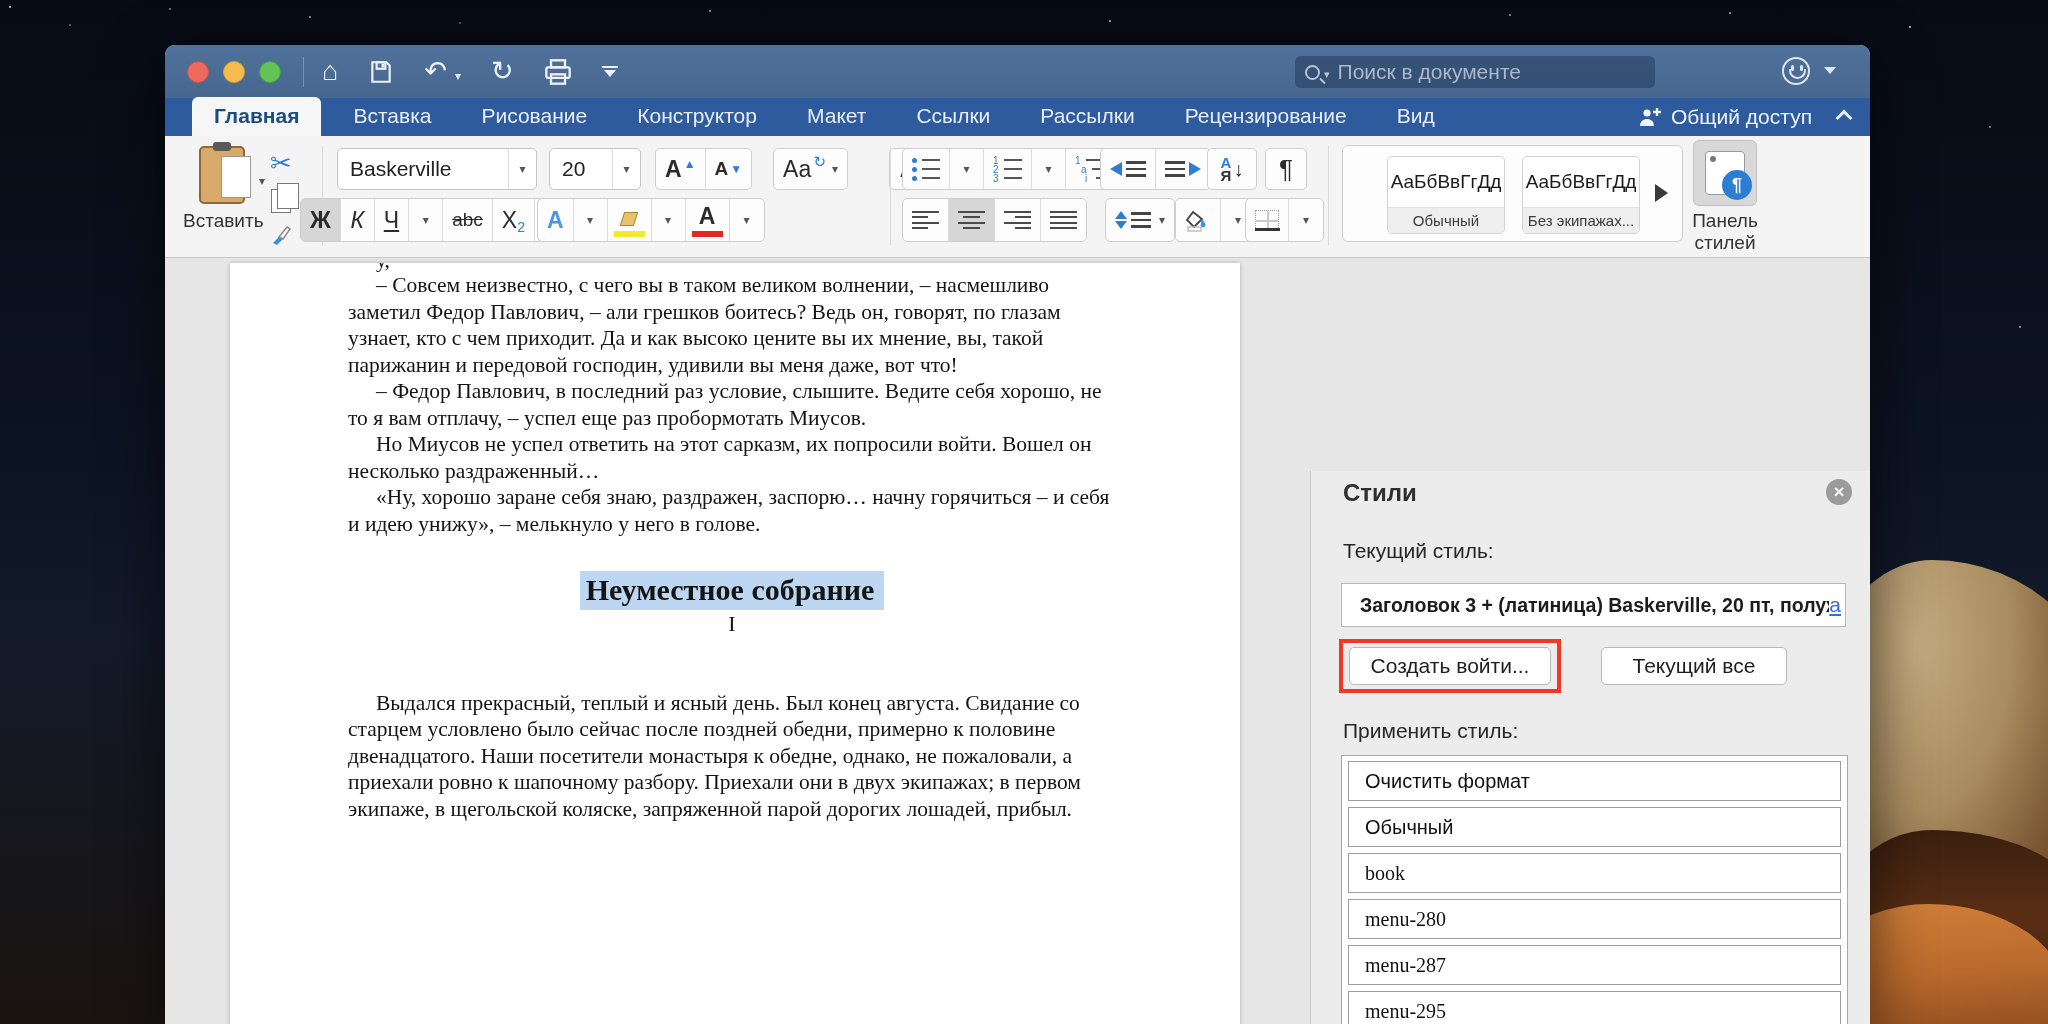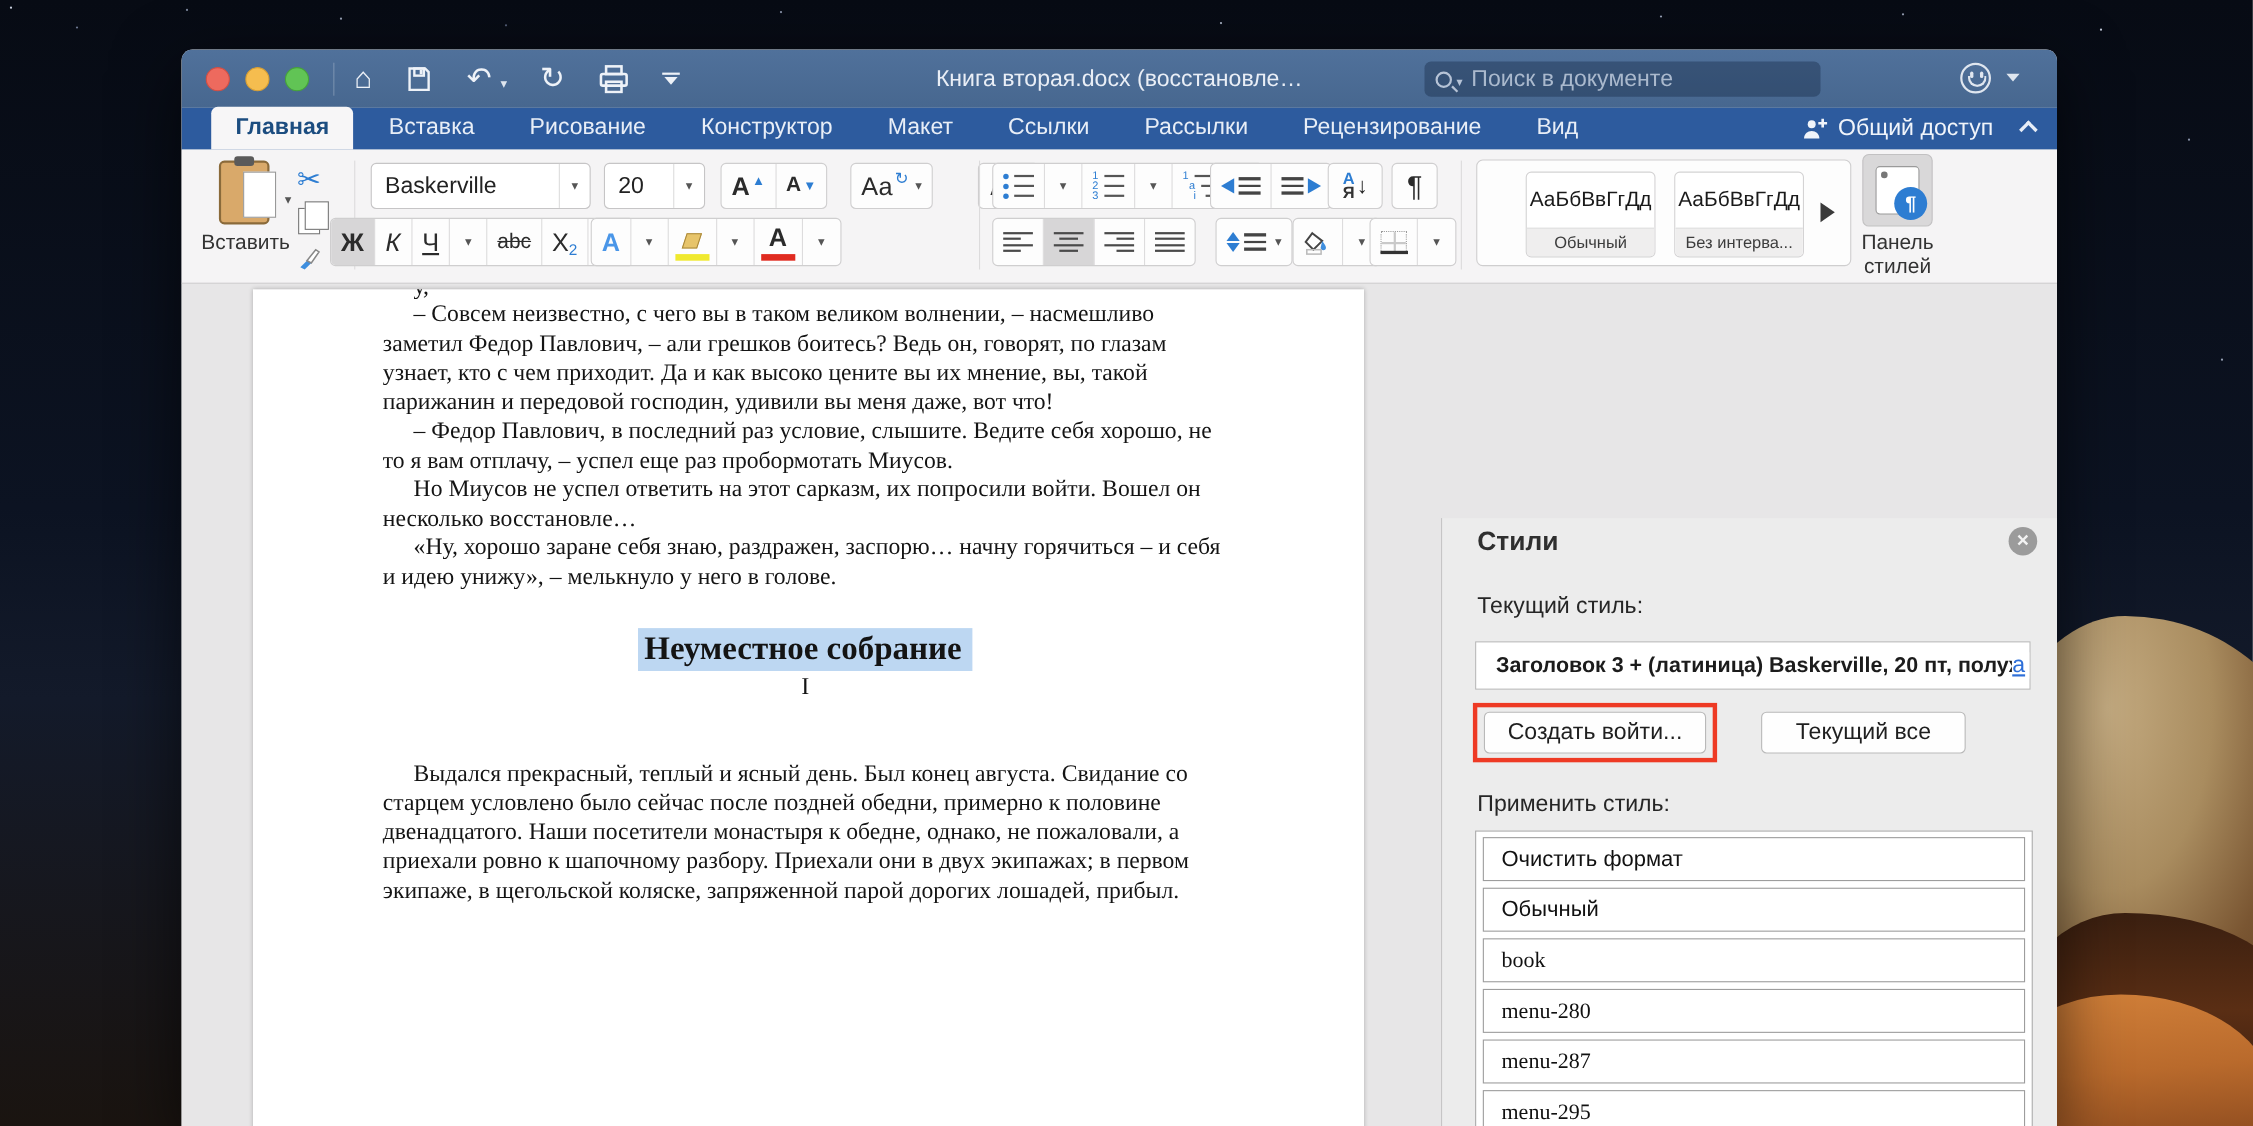--- a/index.html
+++ b/index.html
@@ -195,21 +195,20 @@
       <svg width="28" height="26" viewBox="0 0 24 22">
           <rect x="6" y="1" width="12" height="6" fill="none" stroke="#eef2f8" stroke-width="2"></rect>
           <rect x="2" y="7" width="20" height="9" rx="1.5" fill="none" stroke="#eef2f8" stroke-width="2"></rect>
           <rect x="6" y="13" width="12" height="8" fill="none" stroke="#eef2f8" stroke-width="2"></rect>
         </svg>
       <span class="customize">
           <span class="bar"></span>
           <span class="tri"></span>
         </span>
     </div>
-    <div class="win-title">Книга вторая.docx (восстановле…</div>
     <div class="search-box">
       <span class="mag"></span>
       <span class="search-caret">▾</span>
       <input placeholder="Поиск в документе" style="">
     </div>
     <span class="smiley"></span>
     <span class="smiley-caret"></span>
   </div>
 
   <div class="tabrow">
@@ -499,42 +498,42 @@
     </div>
     <div class="vsep" style="left:1163px"></div>
 
     <div class="gallery-box">
       <div class="style-card" style="left:44px">
         <div class="prev">АаБбВвГгДд</div>
         <div class="lbl">Обычный</div>
       </div>
       <div class="style-card" style="left:179px">
         <div class="prev">АаБбВвГгДд</div>
-        <div class="lbl">Без интерва...</div>
+        <div class="lbl">Без экипажах...</div>
       </div>
       <span class="gal-arrow"></span>
     </div>
     <div class="stylespane-btn">
       <span class="winicon">
           <span class="pq">¶</span>
         </span>
     </div>
     <div class="stylespane-lbl">Панель стилей</div>
   </div>
 
   <div class="content">
 
     <div class="page">
       <div class="page-text">
         <div class="clipped">
             <span>у,</span>
           </div>
         <p class="para">– Совсем неизвестно, с чего вы в таком великом волнении, – насмешливо заметил Федор Павлович, – али грешков боитесь? Ведь он, говорят, по глазам узнает, кто с чем приходит. Да и как высоко цените вы их мнение, вы, такой парижанин и передовой господин, удивили вы меня даже, вот что!</p>
         <p class="para">– Федор Павлович, в последний раз условие, слышите. Ведите себя хорошо, не то я вам отплачу, – успел еще раз пробормотать Миусов.</p>
-        <p class="para">Но Миусов не успел ответить на этот сарказм, их попросили войти. Вошел он несколько восстановле…</p>
+        <p class="para">Но Миусов не успел ответить на этот сарказм, их попросили войти. Вошел он несколько раздраженный…</p>
         <p class="para">«Ну, хорошо заране себя знаю, раздражен, заспорю… начну горячиться – и себя и идею унижу», – мелькнуло у него в голове.</p>
         <p class="doc-center doc-h"><span class="sel">Неуместное собрание</span></p>
         <p class="doc-center doc-num">I</p>
         <p class="para last">Выдался прекрасный, теплый и ясный день. Был конец августа. Свидание со старцем условлено было сейчас после поздней обедни, примерно к половине двенадцатого. Наши посетители монастыря к обедне, однако, не пожаловали, а приехали ровно к шапочному разбору. Приехали они в двух экипажах; в первом экипаже, в щегольской коляске, запряженной парой дорогих лошадей, прибыл.</p>
       </div>
     </div>
 
     <div class="panel">
       <div class="panel-title">Стили</div>
       <div class="panel-close">×</div>

